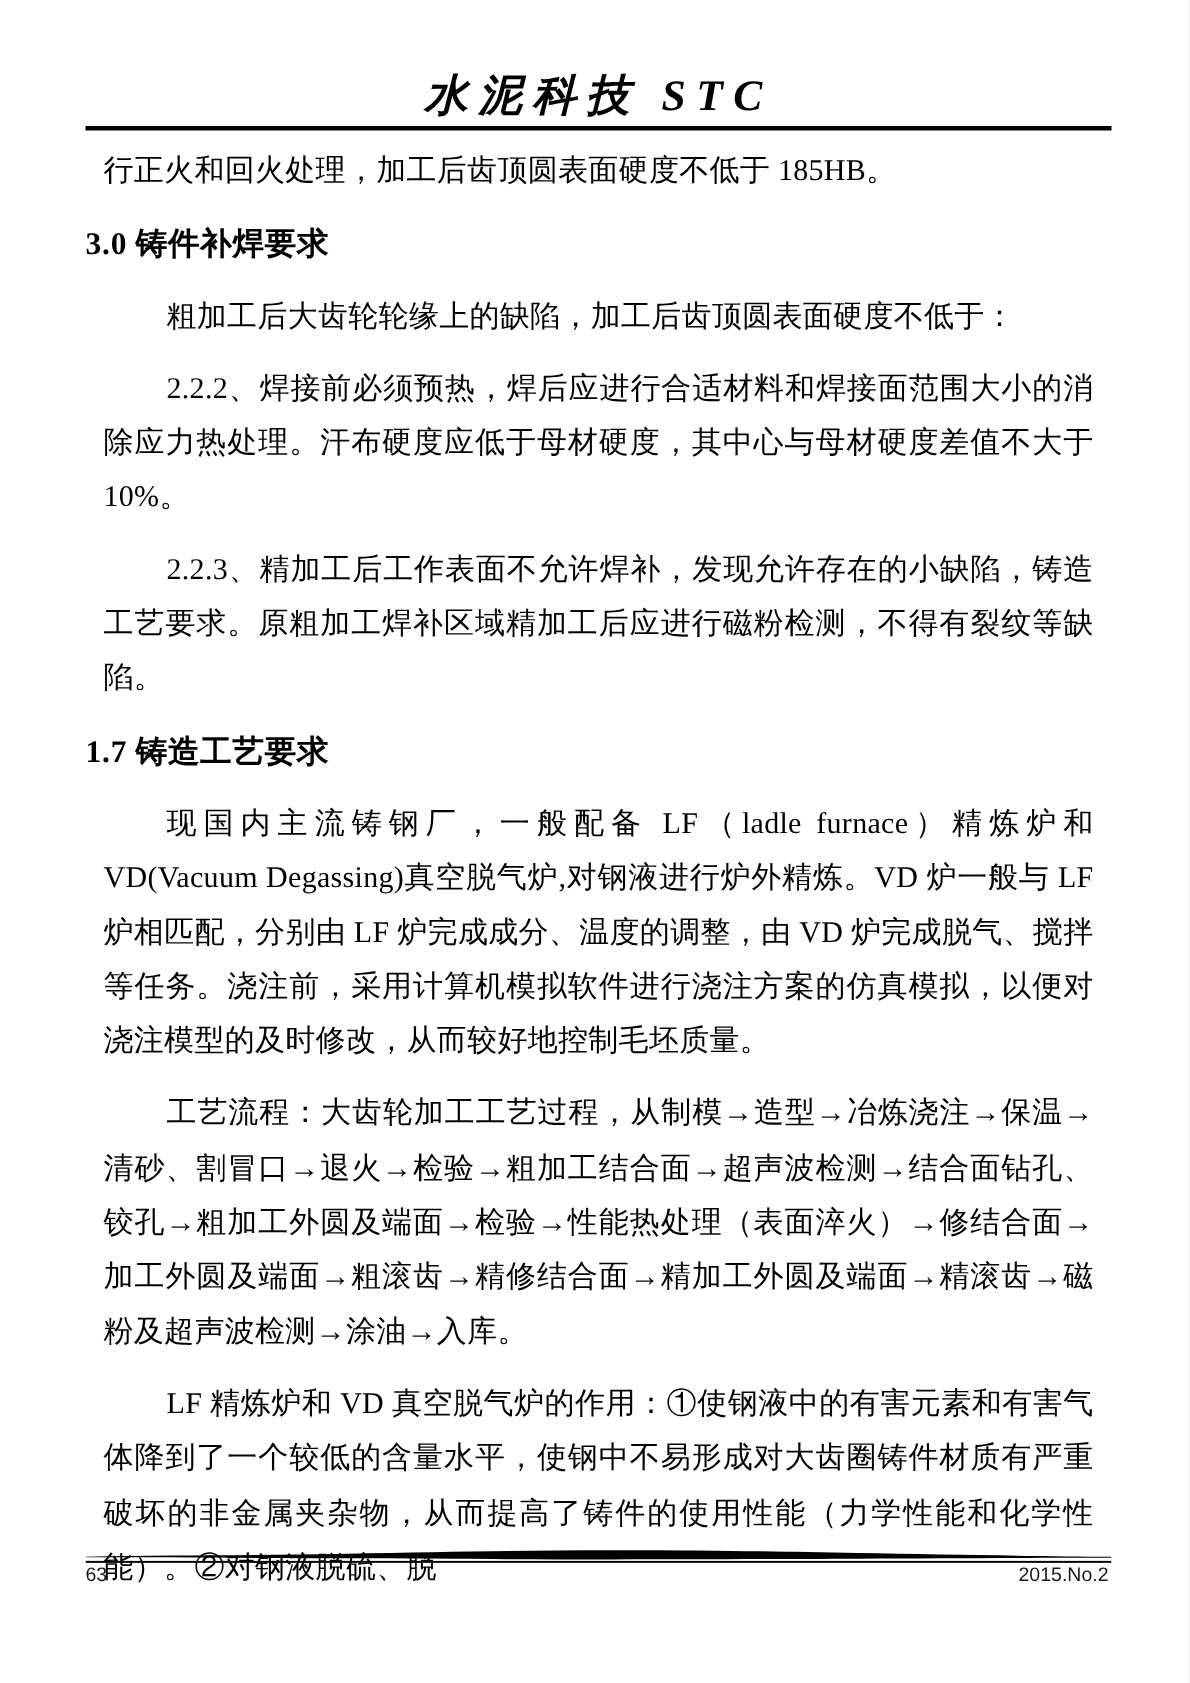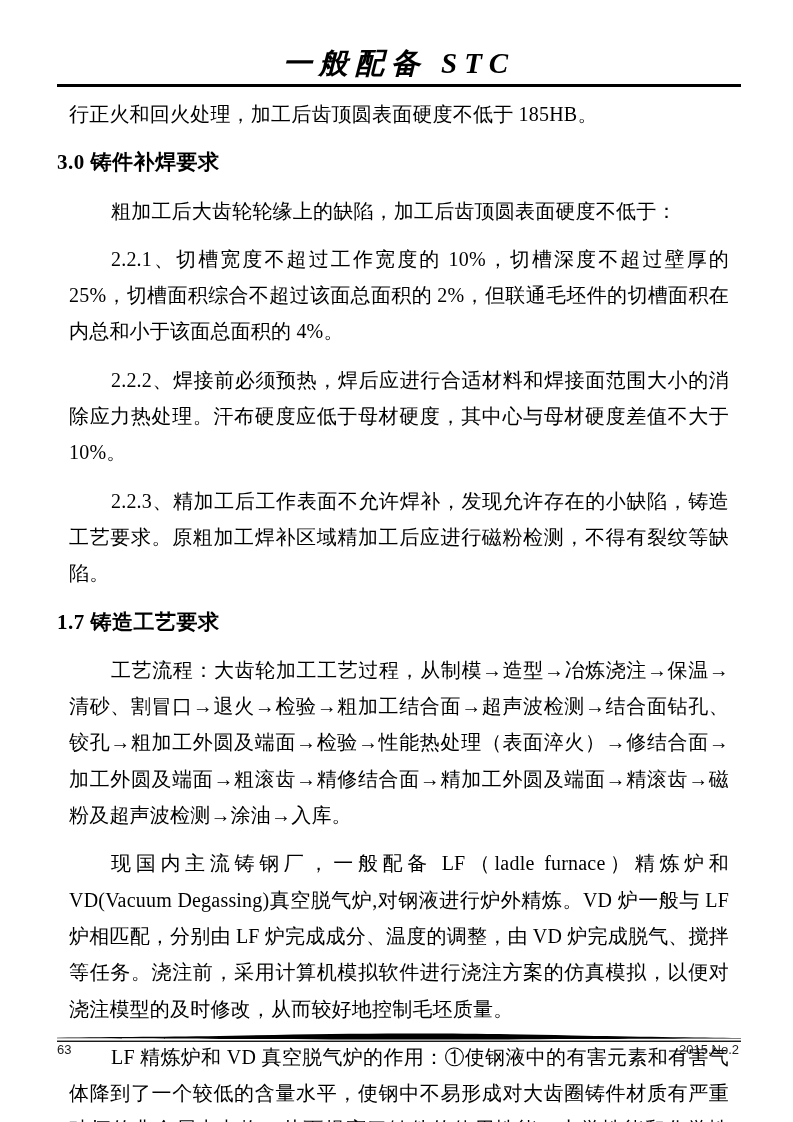--- a/index.html
+++ b/index.html
@@ -68,33 +68,32 @@
   }
   .footer-text .issue{
     position:absolute;right:2px;
   }
 </style>
 </head>
 <body>
 
 <div class="page">
 
-  <div class="header-title">一般配备 STC</div>
+  <div class="header-title">水泥科技 STC</div>
   <div class="header-rule"></div>
 
   <div class="body">
     <p class="cont">行正火和回火处理，加工后齿顶圆表面硬度不低于 185HB。</p>
     <h2>3.0 铸件补焊要求</h2>
     <p class="ind">粗加工后大齿轮轮缘上的缺陷，加工后齿顶圆表面硬度不低于：</p>
-    <p class="ind">2.2.1、切槽宽度不超过工作宽度的 10%，切槽深度不超过壁厚的 25%，切槽面积综合不超过该面总面积的 2%，但联通毛坯件的切槽面积在内总和小于该面总面积的 4%。</p>
     <p class="ind">2.2.2、焊接前必须预热，焊后应进行合适材料和焊接面范围大小的消除应力热处理。汗布硬度应低于母材硬度，其中心与母材硬度差值不大于 10%。</p>
     <p class="ind">2.2.3、精加工后工作表面不允许焊补，发现允许存在的小缺陷，铸造工艺要求。原粗加工焊补区域精加工后应进行磁粉检测，不得有裂纹等缺陷。</p>
     <h2>1.7 铸造工艺要求</h2>
+    <p class="ind">现国内主流铸钢厂，一般配备 LF（ladle furnace）精炼炉和 VD(Vacuum Degassing)真空脱气炉,对钢液进行炉外精炼。VD 炉一般与 LF 炉相匹配，分别由 LF 炉完成成分、温度的调整，由 VD 炉完成脱气、搅拌等任务。浇注前，采用计算机模拟软件进行浇注方案的仿真模拟，以便对浇注模型的及时修改，从而较好地控制毛坯质量。</p>
     <p class="ind">工艺流程：大齿轮加工工艺过程，从制模→造型→冶炼浇注→保温→清砂、割冒口→退火→检验→粗加工结合面→超声波检测→结合面钻孔、铰孔→粗加工外圆及端面→检验→性能热处理（表面淬火）→修结合面→加工外圆及端面→粗滚齿→精修结合面→精加工外圆及端面→精滚齿→磁粉及超声波检测→涂油→入库。</p>
-    <p class="ind">现国内主流铸钢厂，一般配备 LF（ladle furnace）精炼炉和 VD(Vacuum Degassing)真空脱气炉,对钢液进行炉外精炼。VD 炉一般与 LF 炉相匹配，分别由 LF 炉完成成分、温度的调整，由 VD 炉完成脱气、搅拌等任务。浇注前，采用计算机模拟软件进行浇注方案的仿真模拟，以便对浇注模型的及时修改，从而较好地控制毛坯质量。</p>
     <p class="ind">LF 精炼炉和 VD 真空脱气炉的作用：①使钢液中的有害元素和有害气体降到了一个较低的含量水平，使钢中不易形成对大齿圈铸件材质有严重破坏的非金属夹杂物，从而提高了铸件的使用性能（力学性能和化学性能）。②对钢液脱硫、脱</p>
   </div>
 
   <svg class="footer-rule" viewBox="0 0 684 13" preserveAspectRatio="none">
     <path fill="#000" d="M0,6.8
          C60,5.6 110,6.2 175,4.8
          C240,3.4 290,2.6 350,2.5
          C410,2.4 455,3.2 515,4.4
          C575,5.5 640,6.4 684,6.9
          L684,7.5

